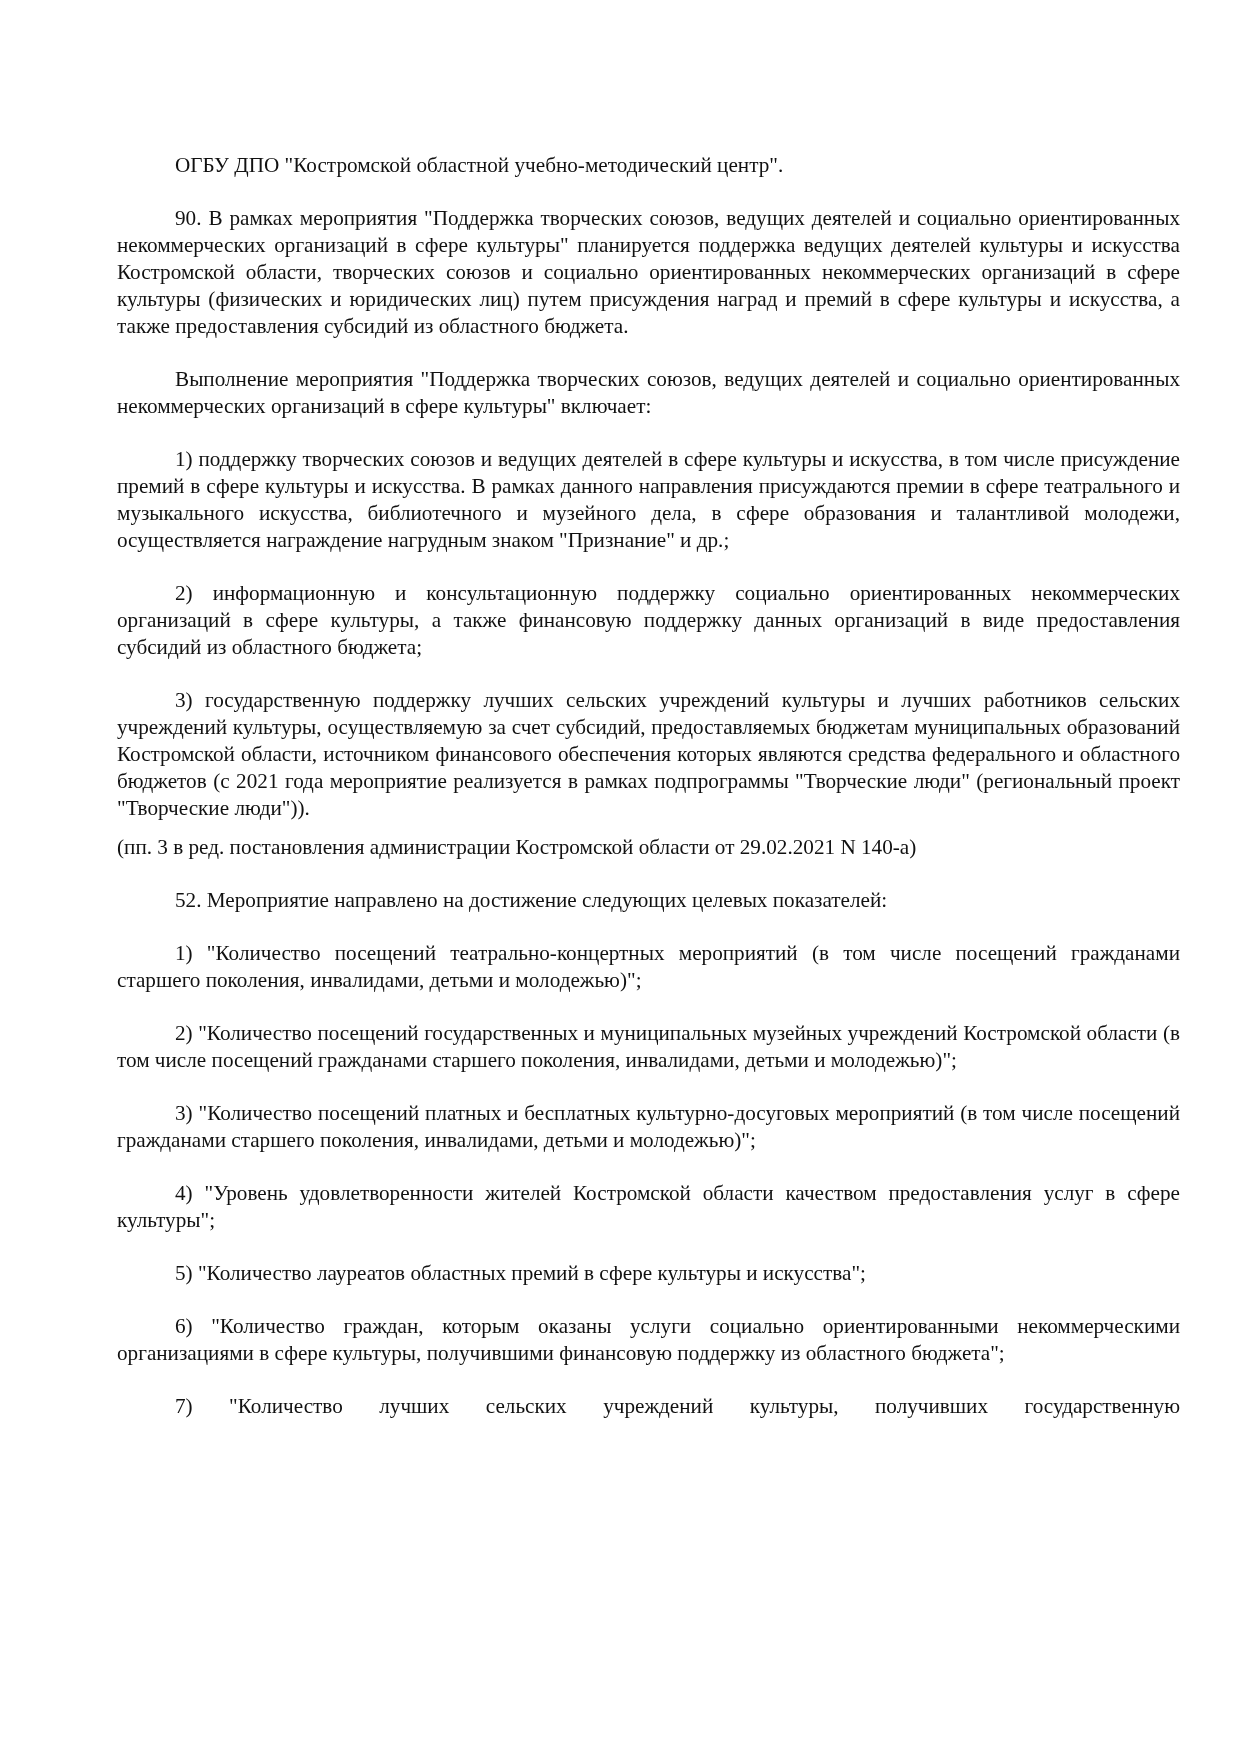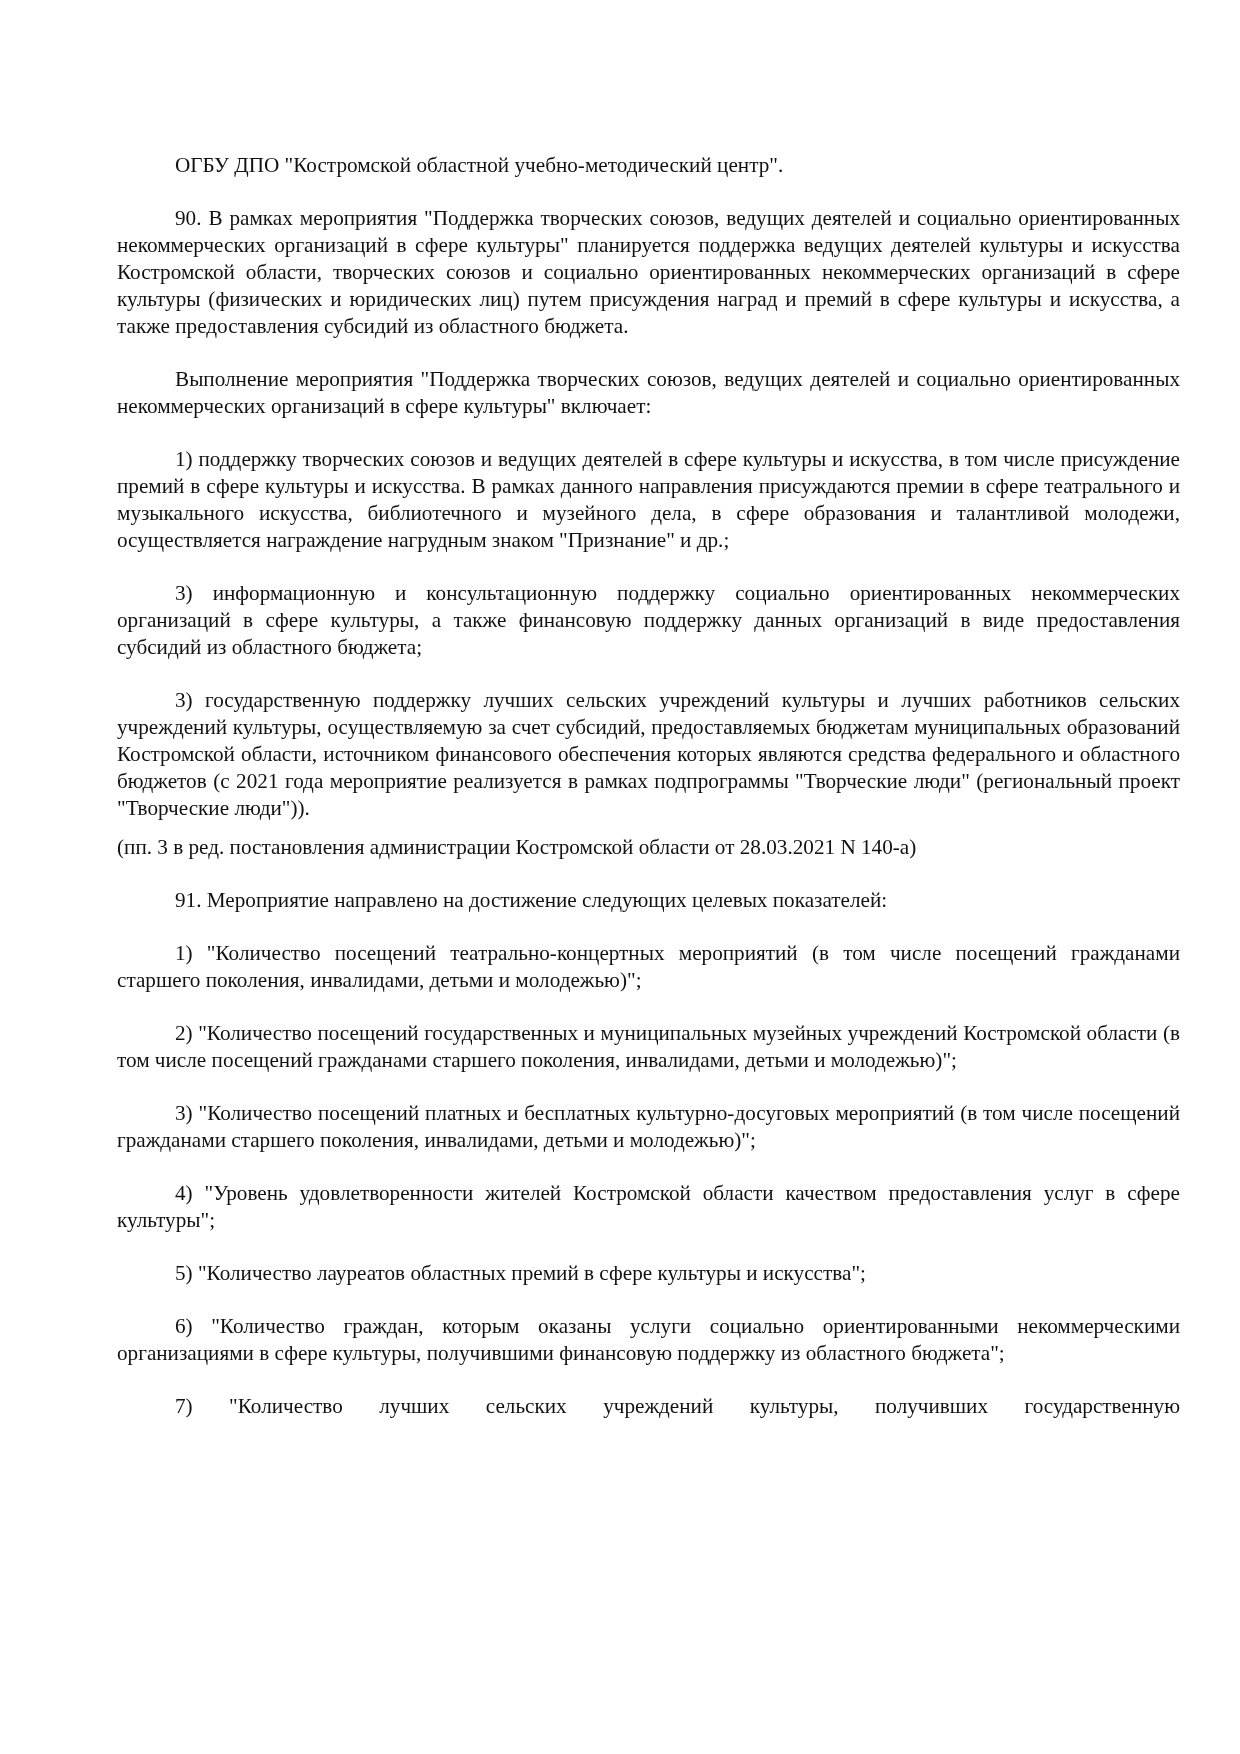--- a/index.html
+++ b/index.html
@@ -33,24 +33,24 @@
     .para.last { text-align-last: justify; }
   </style>
 </head>
 <body>
 
 <div class="page">
   <p class="para">ОГБУ ДПО "Костромской областной учебно-методический центр".</p>
   <p class="para">90. В рамках мероприятия "Поддержка творческих союзов, ведущих деятелей и социально ориентированных некоммерческих организаций в сфере культуры" планируется поддержка ведущих деятелей культуры и искусства Костромской области, творческих союзов и социально ориентированных некоммерческих организаций в сфере культуры (физических и юридических лиц) путем присуждения наград и премий в сфере культуры и искусства, а также предоставления субсидий из областного бюджета.</p>
   <p class="para">Выполнение мероприятия "Поддержка творческих союзов, ведущих деятелей и социально ориентированных некоммерческих организаций в сфере культуры" включает:</p>
   <p class="para">1) поддержку творческих союзов и ведущих деятелей в сфере культуры и искусства, в том числе присуждение премий в сфере культуры и искусства. В рамках данного направления присуждаются премии в сфере театрального и музыкального искусства, библиотечного и музейного дела, в сфере образования и талантливой молодежи, осуществляется награждение нагрудным знаком "Признание" и др.;</p>
-  <p class="para">3) информационную и консультационную поддержку социально ориентированных некоммерческих организаций в сфере культуры, а также финансовую поддержку данных организаций в виде предоставления субсидий из областного бюджета;</p>
+  <p class="para">2) информационную и консультационную поддержку социально ориентированных некоммерческих организаций в сфере культуры, а также финансовую поддержку данных организаций в виде предоставления субсидий из областного бюджета;</p>
   <p class="para tight">3) государственную поддержку лучших сельских учреждений культуры и лучших работников сельских учреждений культуры, осуществляемую за счет субсидий, предоставляемых бюджетам муниципальных образований Костромской области, источником финансового обеспечения которых являются средства федерального и областного бюджетов (с 2021 года мероприятие реализуется в рамках подпрограммы "Творческие люди" (региональный проект "Творческие люди")).</p>
-  <p class="para note">(пп. 3 в ред. постановления администрации Костромской области от 28.03.2021 N 140-а)</p>
-  <p class="para">91. Мероприятие направлено на достижение следующих целевых показателей:</p>
+  <p class="para note">(пп. 3 в ред. постановления администрации Костромской области от 29.02.2021 N 140-а)</p>
+  <p class="para">52. Мероприятие направлено на достижение следующих целевых показателей:</p>
   <p class="para">1) "Количество посещений театрально-концертных мероприятий (в том числе посещений гражданами старшего поколения, инвалидами, детьми и молодежью)";</p>
   <p class="para">2) "Количество посещений государственных и муниципальных музейных учреждений Костромской области (в том числе посещений гражданами старшего поколения, инвалидами, детьми и молодежью)";</p>
   <p class="para">3) "Количество посещений платных и бесплатных культурно-досуговых мероприятий (в том числе посещений гражданами старшего поколения, инвалидами, детьми и молодежью)";</p>
   <p class="para">4) "Уровень удовлетворенности жителей Костромской области качеством предоставления услуг в сфере культуры";</p>
   <p class="para">5) "Количество лауреатов областных премий в сфере культуры и искусства";</p>
   <p class="para">6) "Количество граждан, которым оказаны услуги социально ориентированными некоммерческими организациями в сфере культуры, получившими финансовую поддержку из областного бюджета";</p>
   <p class="para last">7) "Количество лучших сельских учреждений культуры, получивших государственную</p>
 </div>
 
 </body></html>

